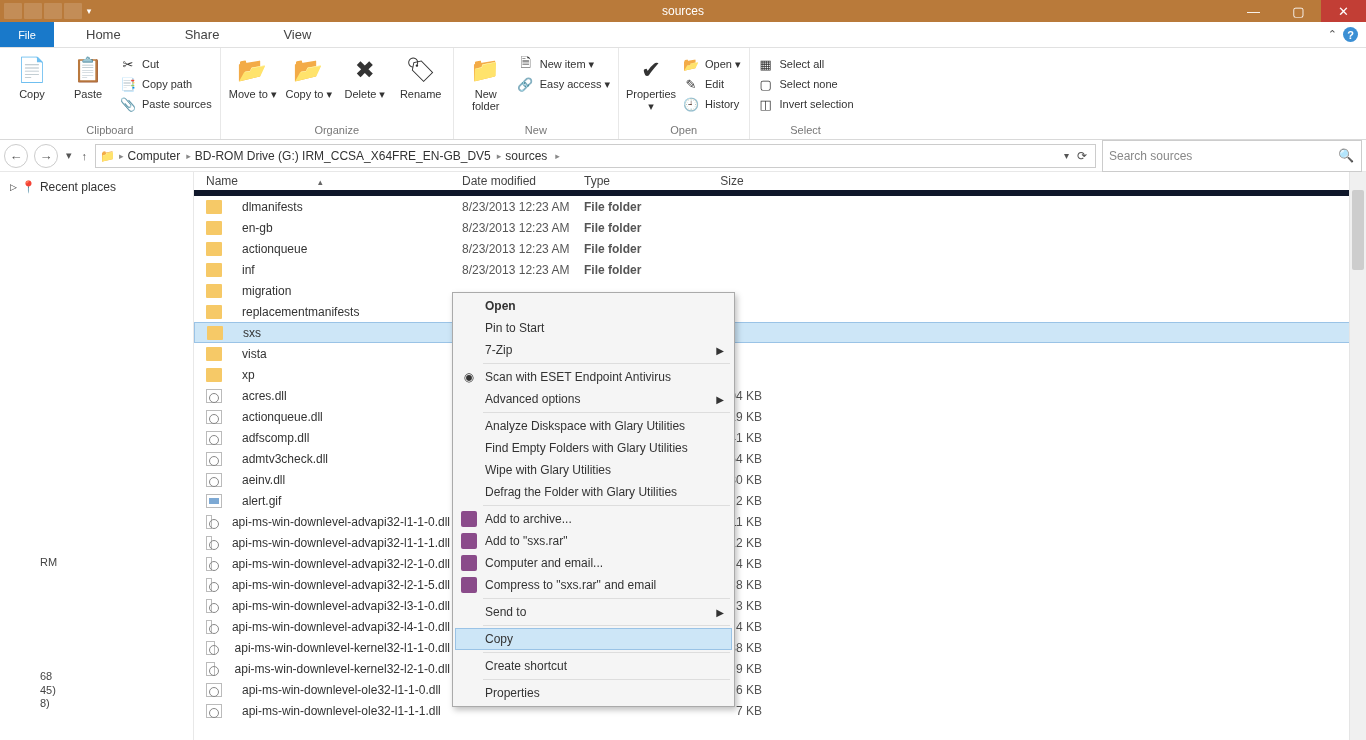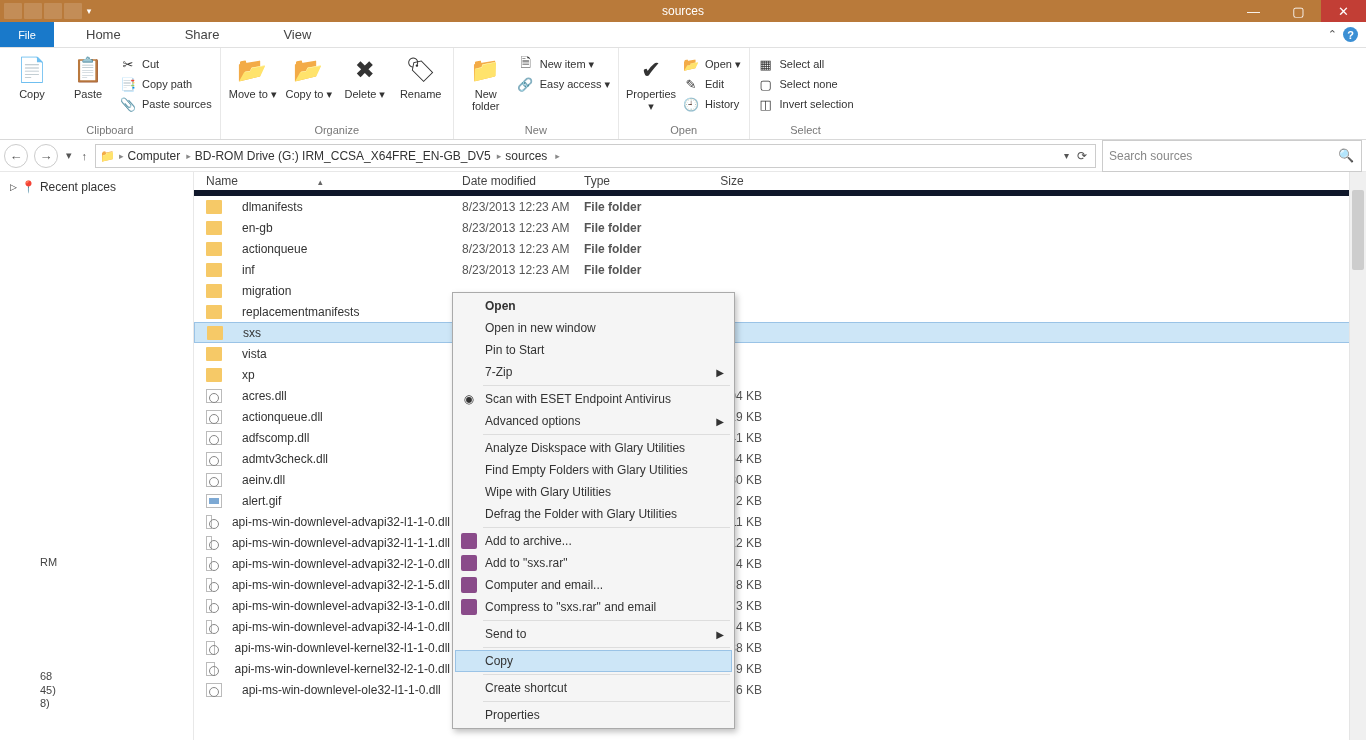--- a/index.html
+++ b/index.html
@@ -500,35 +500,41 @@
         </div>
         <div class="row">
           <div class="cell c-name">
             <span class="ficon ico-dll"></span>
             <span>api-ms-win-downlevel-ole32-l1-1-0.dll</span>
           </div>
           <div class="cell c-date"></div>
           <div class="cell c-type"></div>
           <div class="cell c-size">6 KB</div>
         </div>
+        <div class="row">
+          <div class="cell c-name">
+            <span class="ficon ico-dll"></span>
+            <span>api-ms-win-downlevel-ole32-l1-1-1.dll</span>
+          </div>
+          <div class="cell c-date"></div>
+          <div class="cell c-type"></div>
+          <div class="cell c-size">7 KB</div>
+        </div>
       </div>
     <div class="scrollind">
         <div class="thumb"></div>
       </div>
   </div>
 </div>
 
 <div class="ctxmenu" id="ctxmenu">
     <div class="mi bold">
       <span>Open</span>
     </div>
     <div class="mi">
-      <span>Open in new window</span>
-    </div>
-    <div class="mi">
       <span>Pin to Start</span>
     </div>
     <div class="mi">
       <span>7-Zip</span>
       <span class="arrow">▶</span>
     </div>
     <div class="sep"></div>
     <div class="mi">
       <span class="mico">◉</span>
       <span>Scan with ESET Endpoint Antivirus</span>

